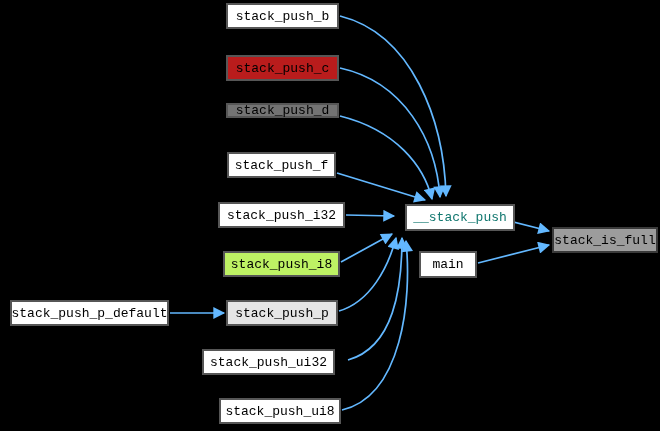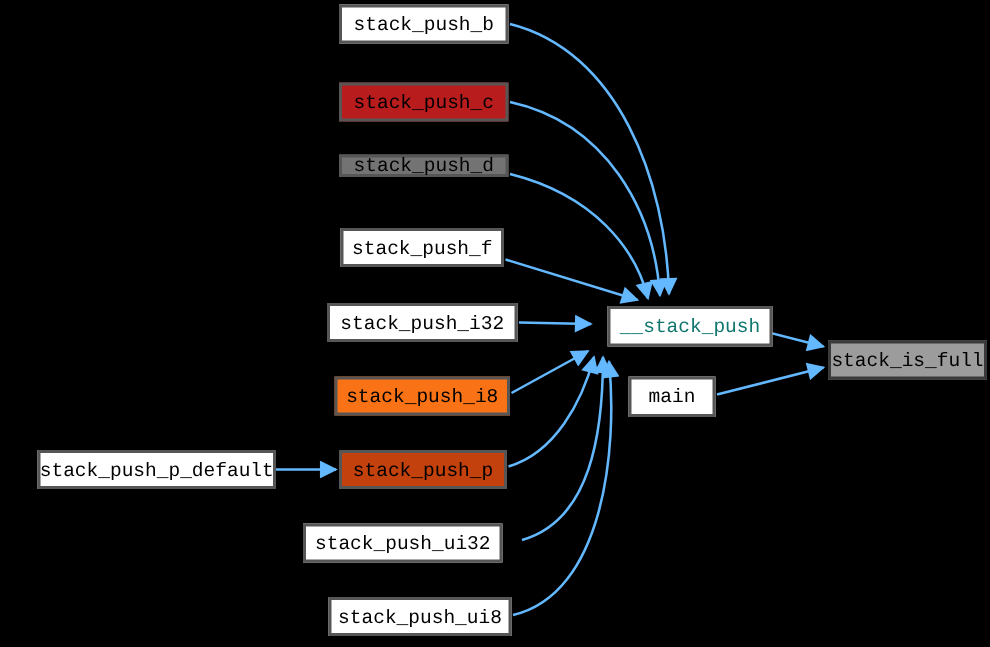--- a/index.html
+++ b/index.html
@@ -55,33 +55,33 @@
       </div>
       <div class="node" style="left: 226px; top: 103px; width: 113px; height: 15px; background: #737373; border: 2px solid rgb(86, 86, 86); color: rgb(0, 0, 0);">
         <span>stack_push_d</span>
       </div>
       <div class="node" style="left: 227px; top: 152px; width: 109px; height: 26px; background: rgb(255, 255, 255); border: 2px solid rgb(86, 86, 86); color: rgb(0, 0, 0); align-items: center;">
         <span>stack_push_f</span>
       </div>
       <div class="node" style="left: 218px; top: 202px; width: 127px; height: 26px; background: rgb(255, 255, 255); border: 2px solid rgb(86, 86, 86); color: rgb(0, 0, 0);">
         <span>stack_push_i32</span>
       </div>
-      <div class="node" style="left: 223px; top: 251px; width: 117px; height: 26px; background: #f97316; border: 2px solid rgb(86, 86, 86); color: rgb(0, 0, 0);">
+      <div class="node" style="left: 223px; top: 251px; width: 117px; height: 26px; background: #bef264; border: 2px solid rgb(86, 86, 86); color: rgb(0, 0, 0);">
         <span>stack_push_i8</span>
       </div>
-      <div class="node" style="left: 226px; top: 300px; width: 112px; height: 26px; background: #c2410c; border: 2px solid rgb(86, 86, 86); color: rgb(0, 0, 0);">
+      <div class="node" style="left: 226px; top: 300px; width: 112px; height: 26px; background: #e5e5e5; border: 2px solid rgb(86, 86, 86); color: rgb(0, 0, 0);">
         <span>stack_push_p</span>
       </div>
       <div class="node" style="left: 202px; top: 349px; width: 133px; height: 26px; background: rgb(255, 255, 255); border: 2px solid rgb(86, 86, 86); color: rgb(0, 0, 0);">
         <span>stack_push_ui32</span>
       </div>
       <div class="node" style="left: 219px; top: 398px; width: 122px; height: 26px; background: rgb(255, 255, 255); border: 2px solid rgb(86, 86, 86); color: rgb(0, 0, 0);">
         <span>stack_push_ui8</span>
       </div>
-      <div class="node" style="left: 10px; top: 300px; width: 159px; height: 26px; background: rgb(255, 255, 255); border: 2px solid rgb(86, 86, 86); color: rgb(0, 0, 0); margin-left: 15px;">
+      <div class="node" style="left: 10px; top: 300px; width: 159px; height: 26px; background: rgb(255, 255, 255); border: 2px solid rgb(86, 86, 86); color: rgb(0, 0, 0);">
         <span>stack_push_p_default</span>
       </div>
       <div class="node" style="left: 405px; top: 204px; width: 110px; height: 27px; background: rgb(255, 255, 255); border: 2px solid rgb(86, 86, 86); color: #0f766e;">
         <span>__stack_push</span>
       </div>
       <div class="node" style="left: 419px; top: 251px; width: 58px; height: 27px; background: rgb(255, 255, 255); border: 2px solid rgb(86, 86, 86); color: rgb(0, 0, 0);">
         <span>main</span>
       </div>
       <div class="node" style="left: 552px; top: 227px; width: 106px; height: 26px; background: rgb(156, 156, 156); border: 2px solid rgb(58, 58, 58); color: rgb(0, 0, 0); justify-content: center;">
         <span>stack_is_full</span>

